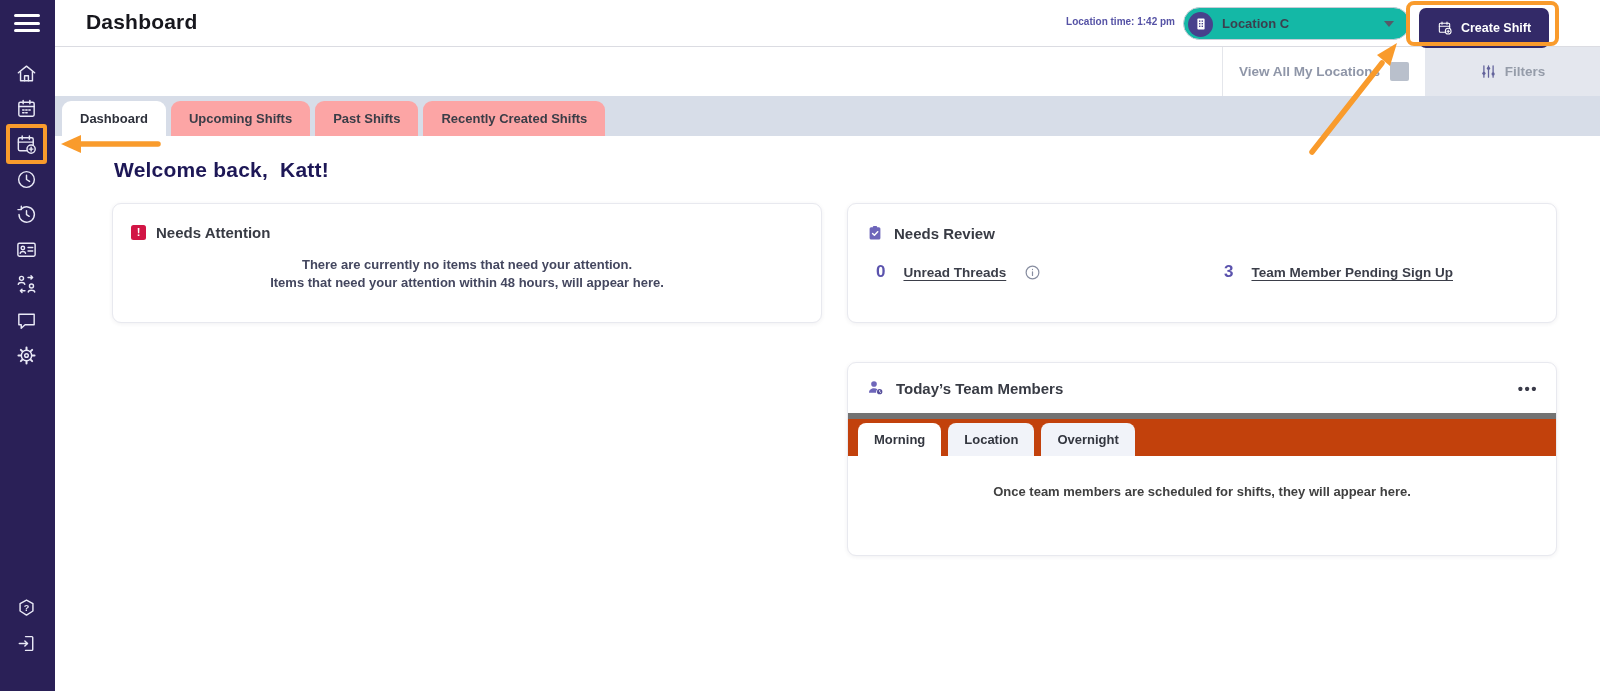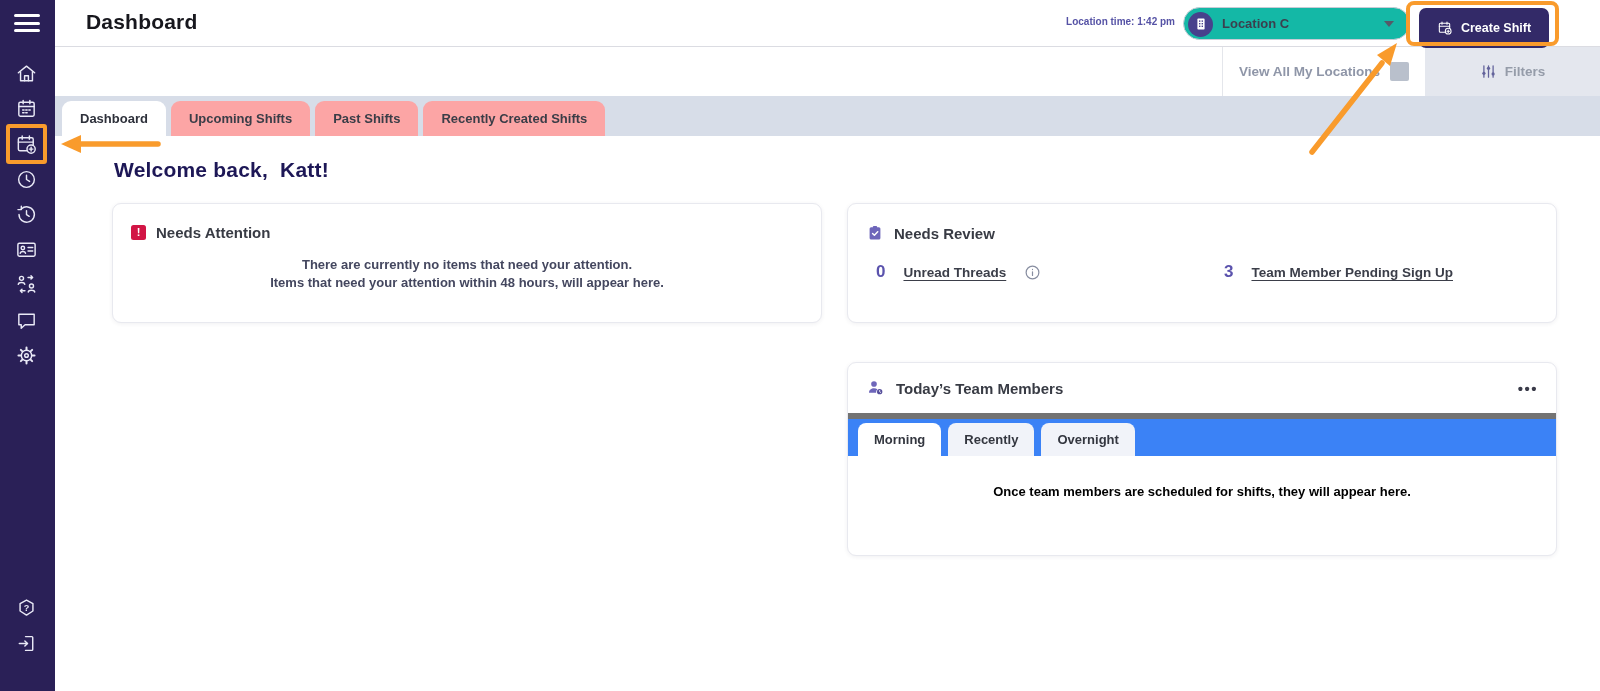--- a/index.html
+++ b/index.html
@@ -56,24 +56,24 @@
   .review-stats { display:flex; margin-top:20px; padding-left:28px; }
   .stat { display:flex; align-items:center; gap:18px; }
   .stat-0 { width:348px; }
   .stat-count { font-size:17px; font-weight:600; color:#5B53AD; }
   .stat-link { font-size:13.5px; font-weight:600; color:#3B3E49; text-decoration:underline; text-underline-offset:3px; cursor:pointer; }
   .info-btn { background:none; border:none; cursor:pointer; padding:0; height:17px; }
 
   .card-team { left:780px; top:226px; width:710px; height:194px; padding:0; overflow:hidden; }
   .team-head { height:56px; border-bottom:6px solid #737373; display:flex; align-items:center; gap:10px; padding-left:18px; position:relative; }
   .dots { position:absolute; right:18px; top:17px; background:none; border:none; font-size:15px; font-weight:800; color:#3A3B49; letter-spacing:1.5px; cursor:pointer; }
-  .team-strip { height:37px; background:#3b82f6; display:flex; align-items:flex-end; gap:7px; padding-left:10px; }
+  .team-strip { height:37px; background:#c2410c; display:flex; align-items:flex-end; gap:7px; padding-left:10px; }
   .team-tab { height:33px; padding:0 16px; display:flex; align-items:center; font-size:13px; font-weight:600; color:#33363F; background:#F1F3F9; border-radius:8px 8px 0 0; cursor:pointer; }
   .team-tab.active { background:#fff; }
-  .team-body { padding-top:28px; text-align:center; font-size:13px; font-weight:700; color:#000000; }
+  .team-body { padding-top:28px; text-align:center; font-size:13px; font-weight:700; color:#404040; }
 
   
   .arrow-svg { position:absolute; z-index:8; pointer-events:none; }
 </style>
 </head>
 <body>
 
 <div class="app">
 
   <aside class="sidebar">
@@ -274,21 +274,21 @@
             <circle cx="9.6" cy="7.2" r="3.4" fill="#6E66BA"></circle>
             <path d="M3.6 17.6c0-3.4 2.8-5.4 6-5.4 1.6 0 3 .5 4.1 1.3a5.2 5.2 0 0 0-1.6 4.1z" fill="#6E66BA"></path>
             <circle cx="16.4" cy="16.4" r="3.2" fill="#564F9B"></circle>
             <path d="M16.4 14.9v1.6l1.1.8" fill="none" stroke="#fff" stroke-width="1" stroke-linecap="round"></path>
           </svg>
         <span class="card-title">Today’s Team Members</span>
         <button class="dots">•••</button>
       </div>
       <div class="team-strip">
         <div class="team-tab active">Morning</div>
-        <div class="team-tab">Recently</div>
+        <div class="team-tab">Location</div>
         <div class="team-tab">Overnight</div>
       </div>
       <div class="team-body">Once team members are scheduled for shifts, they will appear here.</div>
     </section>
   </main>
 
   <svg class="arrow-svg" style="left:58px; top:130px;" width="104" height="28">
     <line x1="100" y1="14" x2="22" y2="14" stroke="#F99B2C" stroke-width="5.5" stroke-linecap="round"></line>
     <polygon points="3,14 23,5 23,23" fill="#F99B2C"></polygon>
   </svg>

